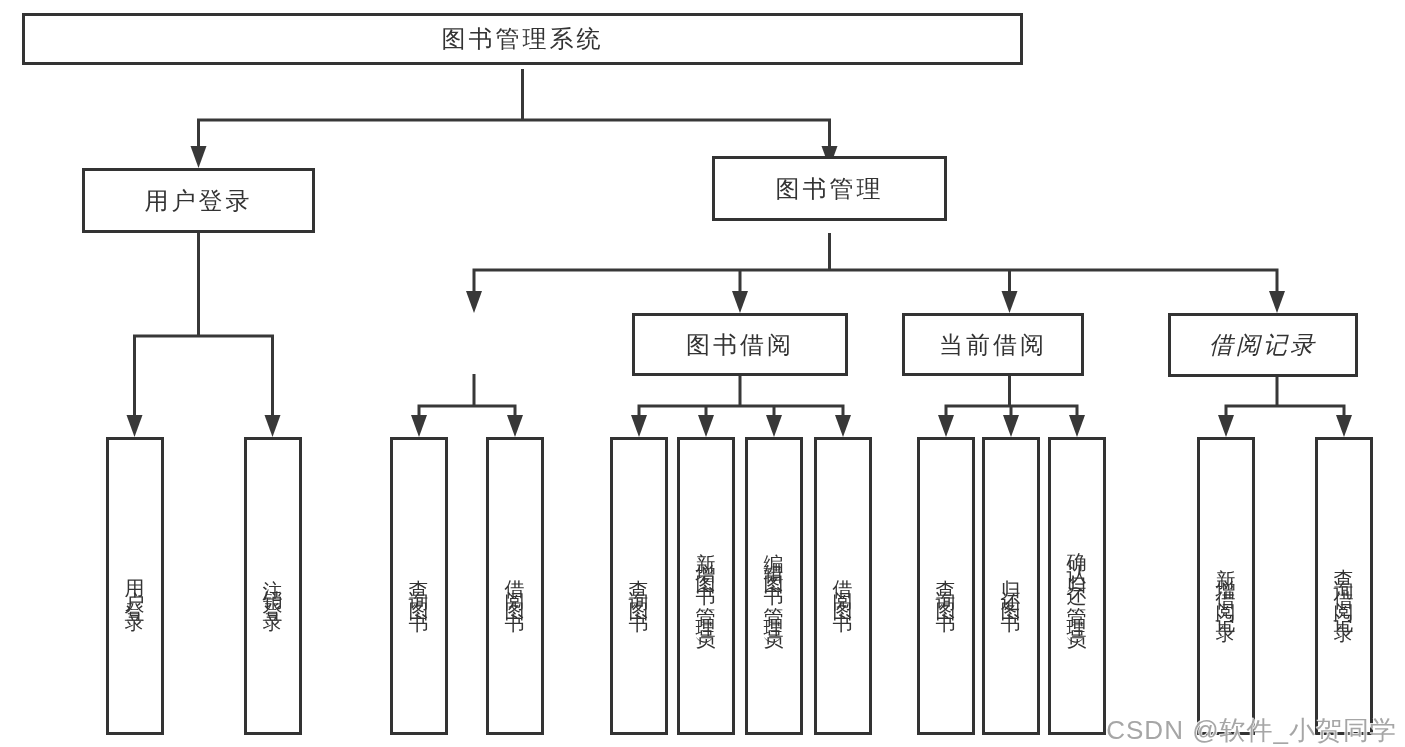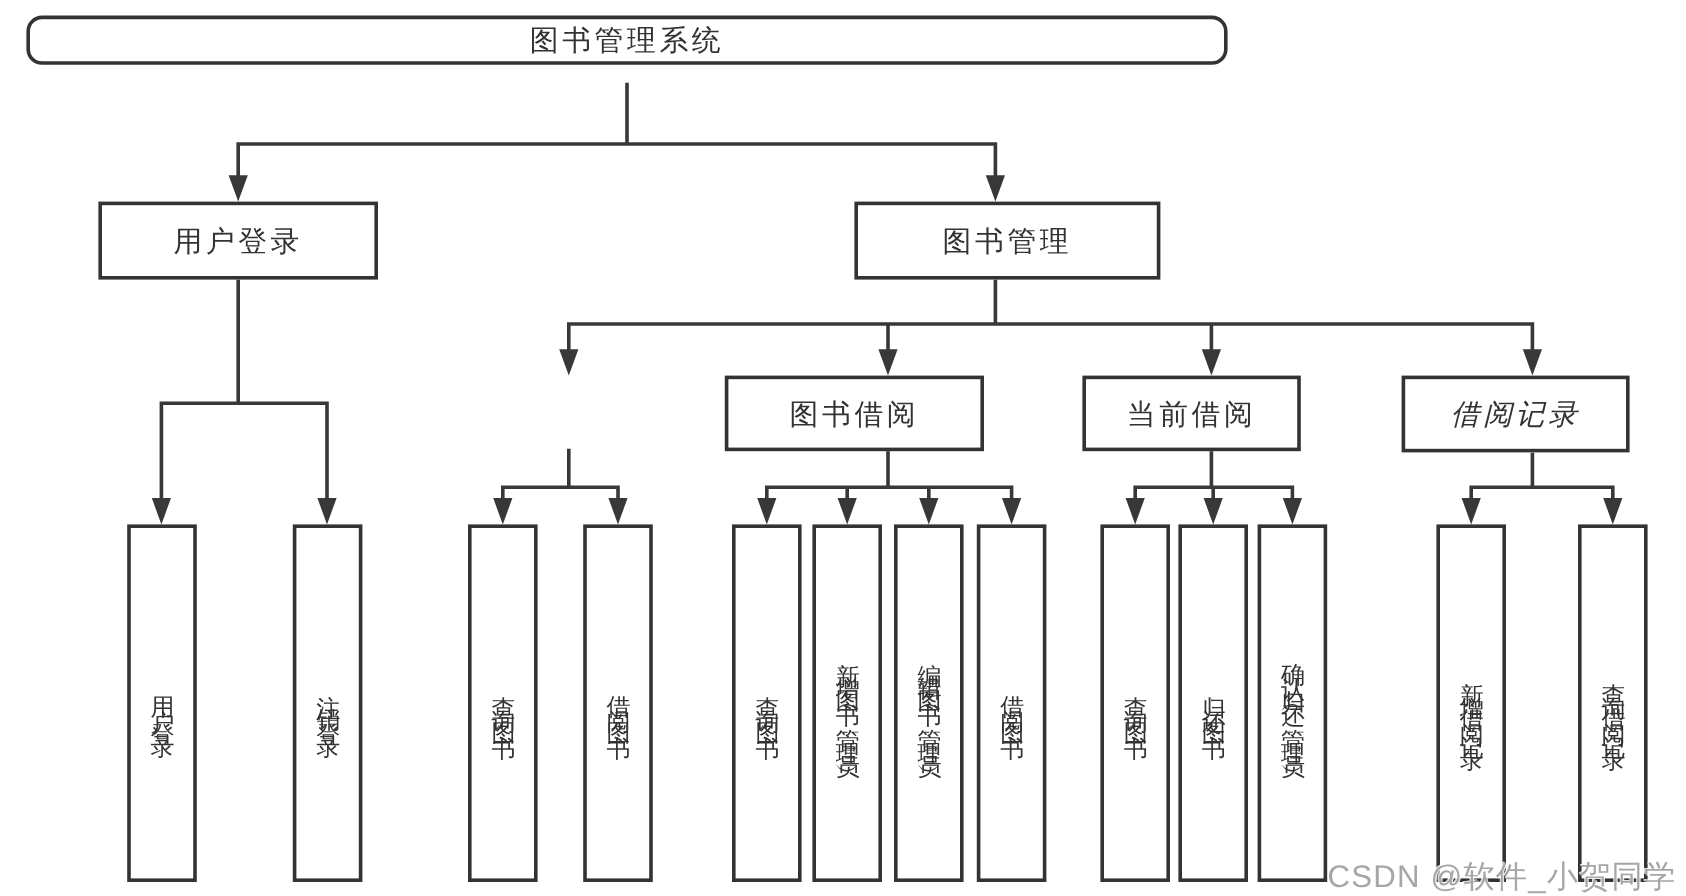--- a/index.html
+++ b/index.html
@@ -26,27 +26,27 @@
     white-space:nowrap;
   }
   .v-box{
     writing-mode:vertical-rl;
     text-orientation:mixed;
     font-size:20px;
     letter-spacing:11px;
     line-height:1;
   }
   
-  .n-root{left:22px;top:13px;width:1001px;height:41px;border-radius:13px;}
+  .n-root{left:22px;top:13px;width:1001px;height:52px;}
   
   .n-l1a{left:82px; top:168px;width:233px;height:65px;}
-  .n-l1b{left:712px;top:168px;width:255px;height:65px;}
+  .n-l1b{left:712px;top:156px;width:235px;height:65px;}
   
   .n-l2a{left:363px; top:313px;width:222px;height:63px;}
-  .n-l2b{left:604px; top:313px;width:216px;height:63px;}
+  .n-l2b{left:632px; top:313px;width:216px;height:63px;}
   .n-l2c{left:902px; top:313px;width:182px;height:63px;}
   .n-l2d{left:1168px;top:313px;width:190px;height:64px;font-style:italic;}
   
   .leaf{top:437px;width:58px;height:298px;}
   .n-a1{left:106px;}  .n-a2{left:244px;}
   .n-b1{left:390px;}  .n-b2{left:486px;}
   .n-c1{left:610px;}  .n-c2{left:677px;} .n-c3{left:745px;} .n-c4{left:814px;}
   .n-d1{left:917px;}  .n-d2{left:982px;} .n-d3{left:1048px;}
   .n-e1{left:1197px;} .n-e2{left:1315px;}
 

